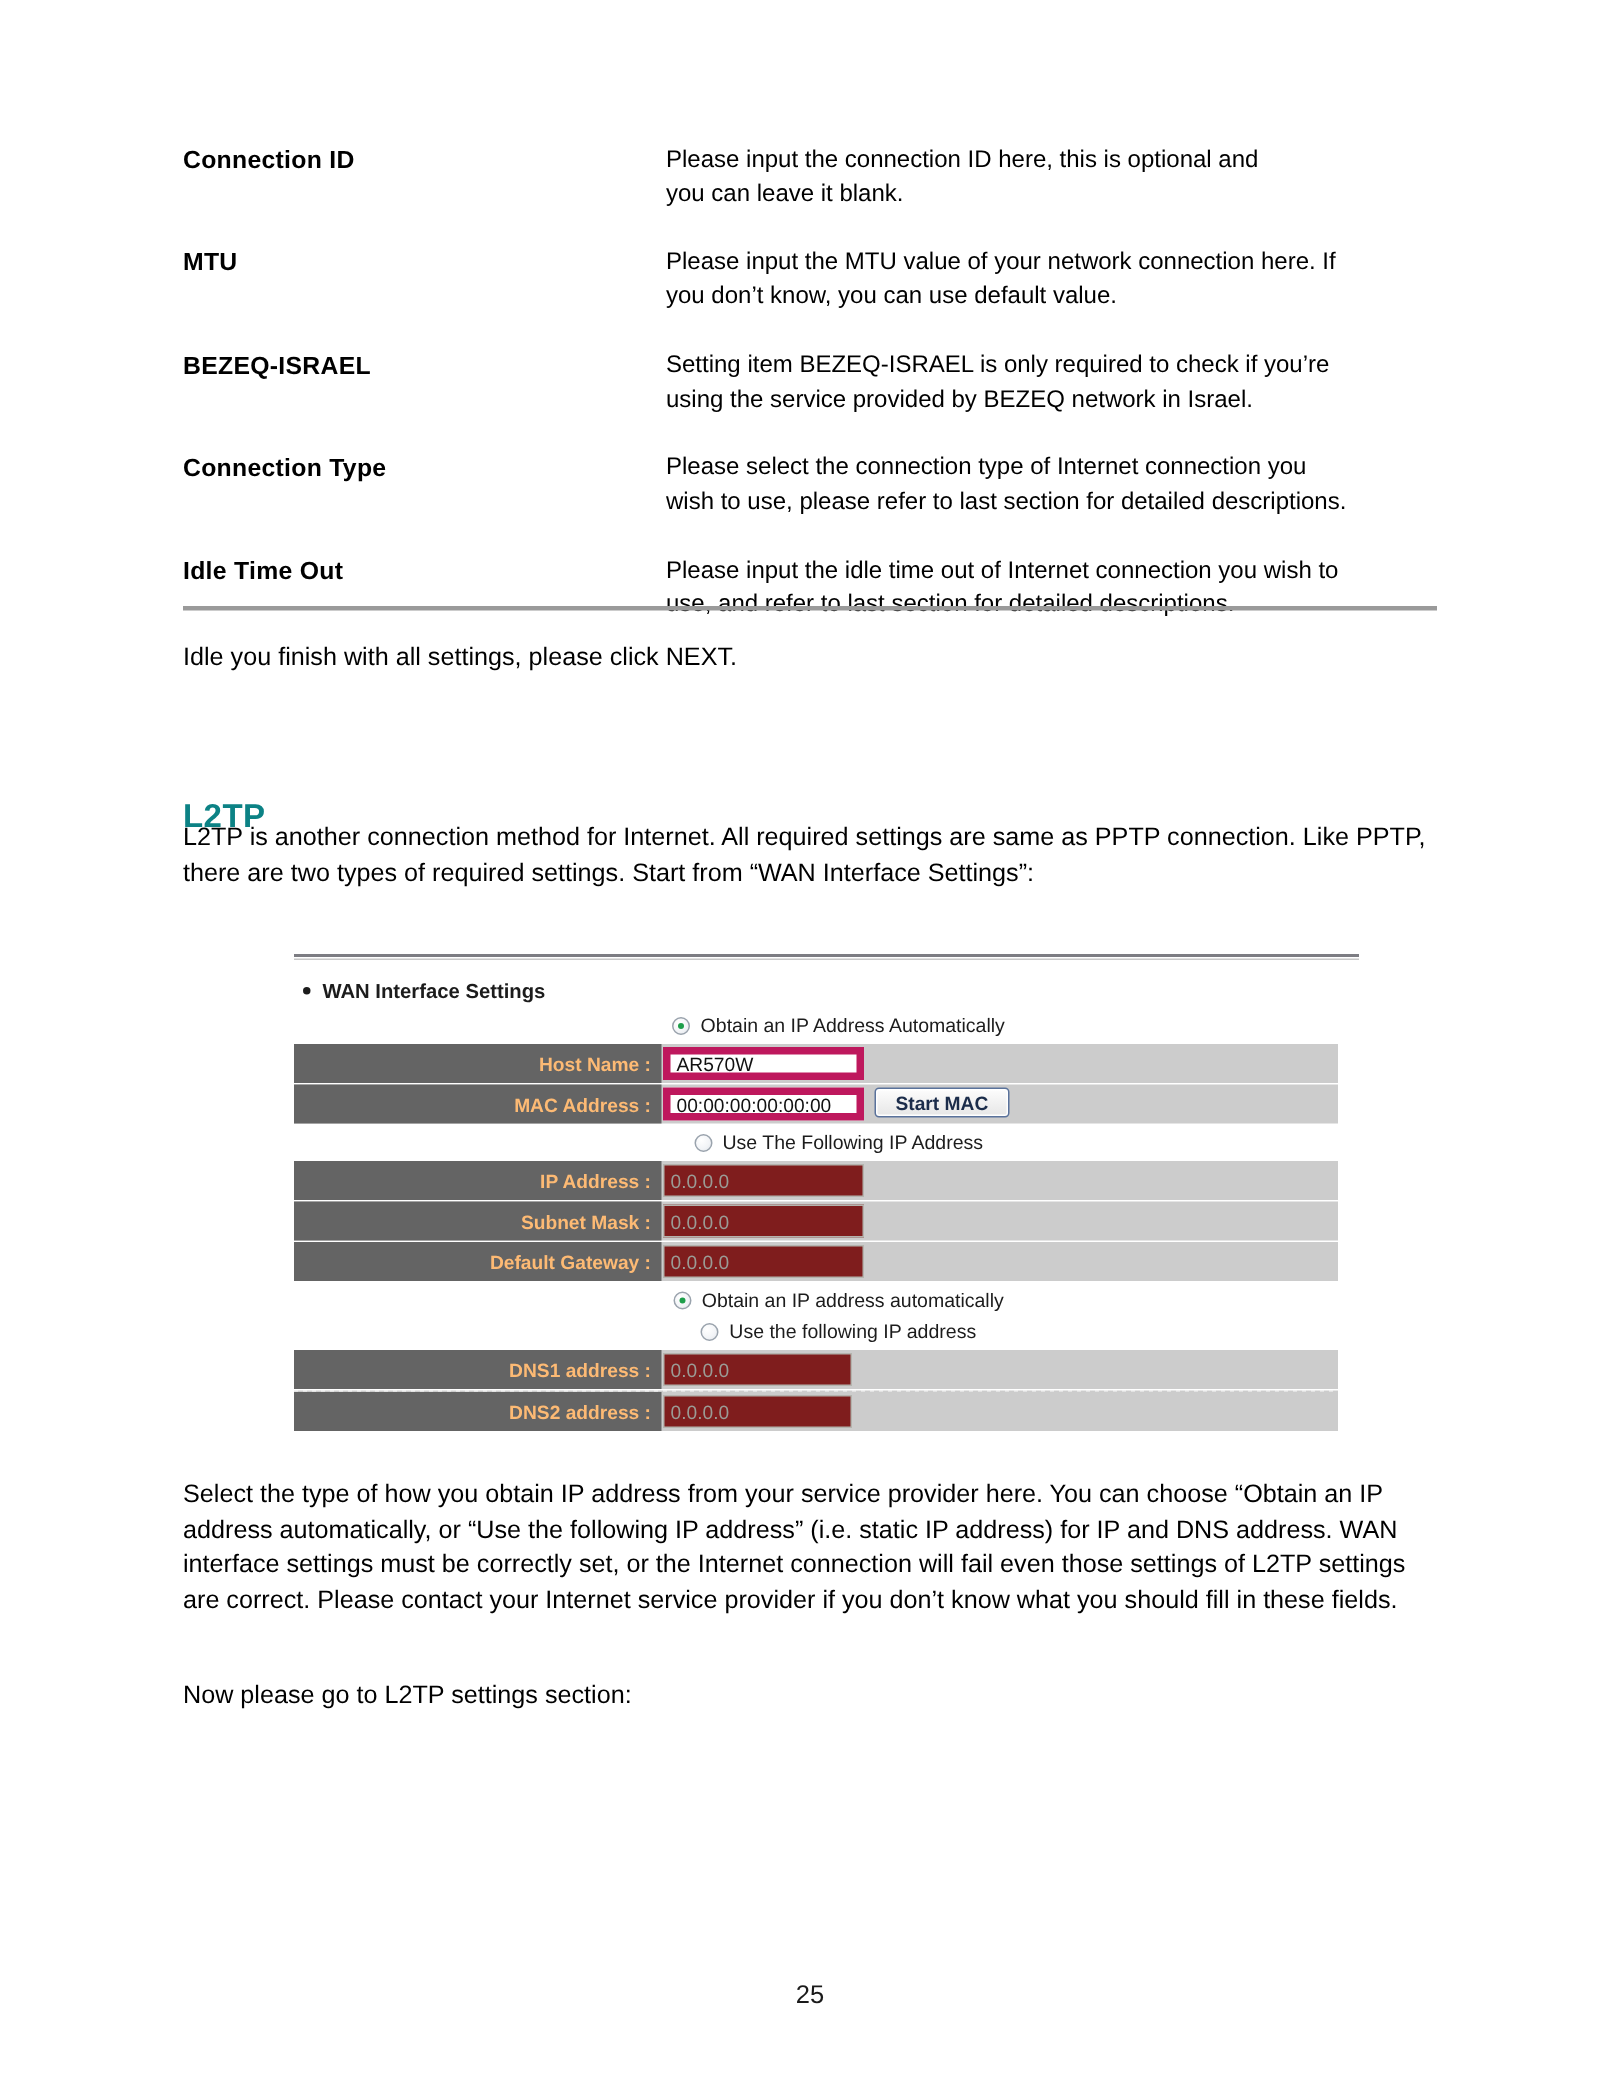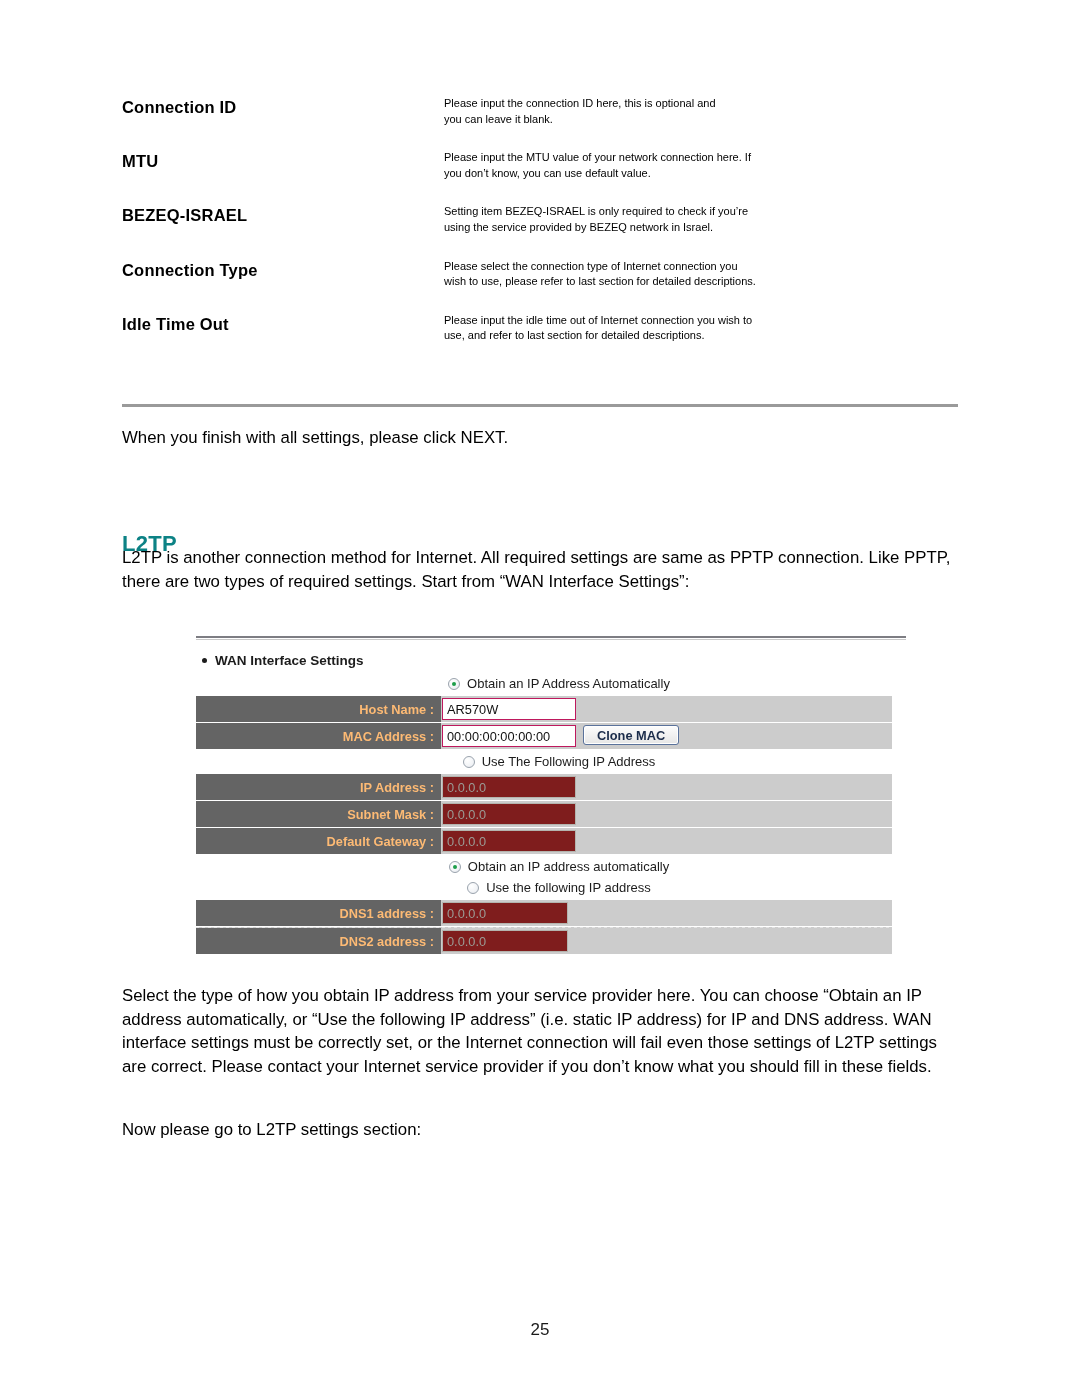--- a/index.html
+++ b/index.html
@@ -30,21 +30,21 @@
   .def-term {
     width: 322px;
     flex: 0 0 322px;
     font-size: 16.5px;
     font-weight: bold;
     line-height: 1.42;
     letter-spacing: 0.2px;
   }
   .def-desc {
     flex: 1 1 auto;
-    font-size: 11px;
+    font-size: 16px;
     line-height: 1.42;
     white-space: pre-line;
   }
 
   
   .hr-main {
     position: absolute;
     left: 122px;
     width: 836px;
     height: 3px;
@@ -154,21 +154,21 @@
     padding-right: 7px;
     display: flex;
     align-items: center;
     justify-content: flex-end;
   }
   .field-input {
     width: 134px;
     flex: 0 0 134px;
     margin: 2px 0 2px 1px;
     background: #ffffff;
-    border: 1px solid #be185d;
+    border: 5px solid #be185d;
     font-size: 12.8px;
     color: #111111;
     display: flex;
     align-items: center;
     padding-left: 4px;
   }
   .field-input.disabled {
     background: #7f1d1d;
     border: 1px solid #b4b4ae;
     color: #9b9b95;
@@ -245,21 +245,21 @@
     <div class="def-row">
       <div class="def-term">Idle Time Out</div>
       <div class="def-desc">Please input the idle time out of Internet connection you wish to
 use, and refer to last section for detailed descriptions.</div>
     </div>
 
   </div>
 
   <div class="hr-main" style="top:404px;"></div>
 
-  <div class="para" style="top:426px;">When you finish with all settings, please click NEXT.</div>
+  <div class="para" style="top:426px;">Idle you finish with all settings, please click NEXT.</div>
 
   <div class="sec-heading" style="top:497px;">L2TP</div>
 
   <div class="para" style="top:546px;">L2TP is another connection method for Internet. All required settings are same as PPTP connection. Like PPTP, there are two types of required settings. Start from “WAN Interface Settings”:</div>
 
   <div class="shot">
 
     <div class="shot-rule"></div>
     <div class="shot-rule2"></div>
 
@@ -275,21 +275,21 @@
 
     <div class="field-row">
       <div class="field-label">Host Name :</div>
       <div class="field-input">AR570W</div>
       <div class="field-tail"></div>
     </div>
 
     <div class="field-row gap-below">
       <div class="field-label">MAC Address :</div>
       <div class="field-input">00:00:00:00:00:00</div>
-      <div class="clone-btn">Clone MAC</div>
+      <div class="clone-btn">Start MAC</div>
       <div class="field-tail"></div>
     </div>
 
     <div class="radio-line">
       <span class="radio"></span>
       <span class="radio-label">Use The Following IP Address</span>
     </div>
 
     <div class="field-row">
       <div class="field-label">IP Address :</div>

